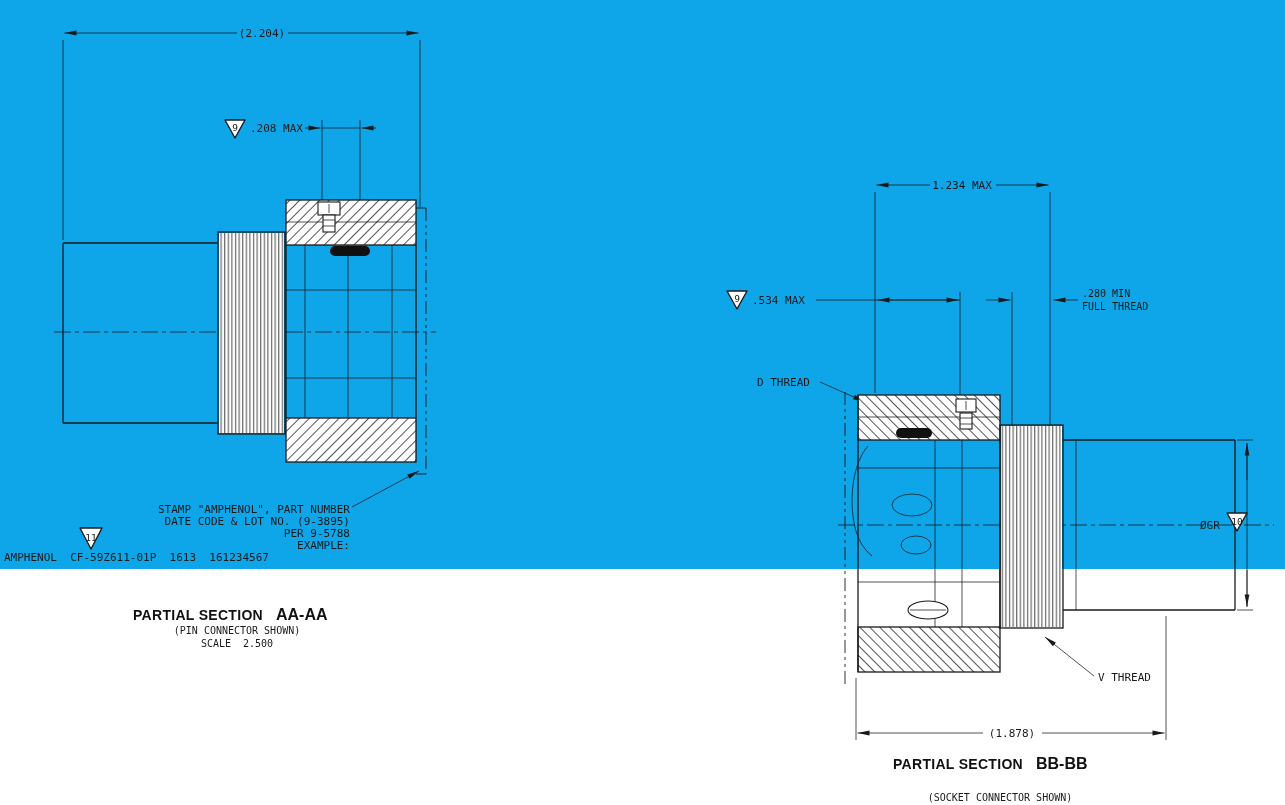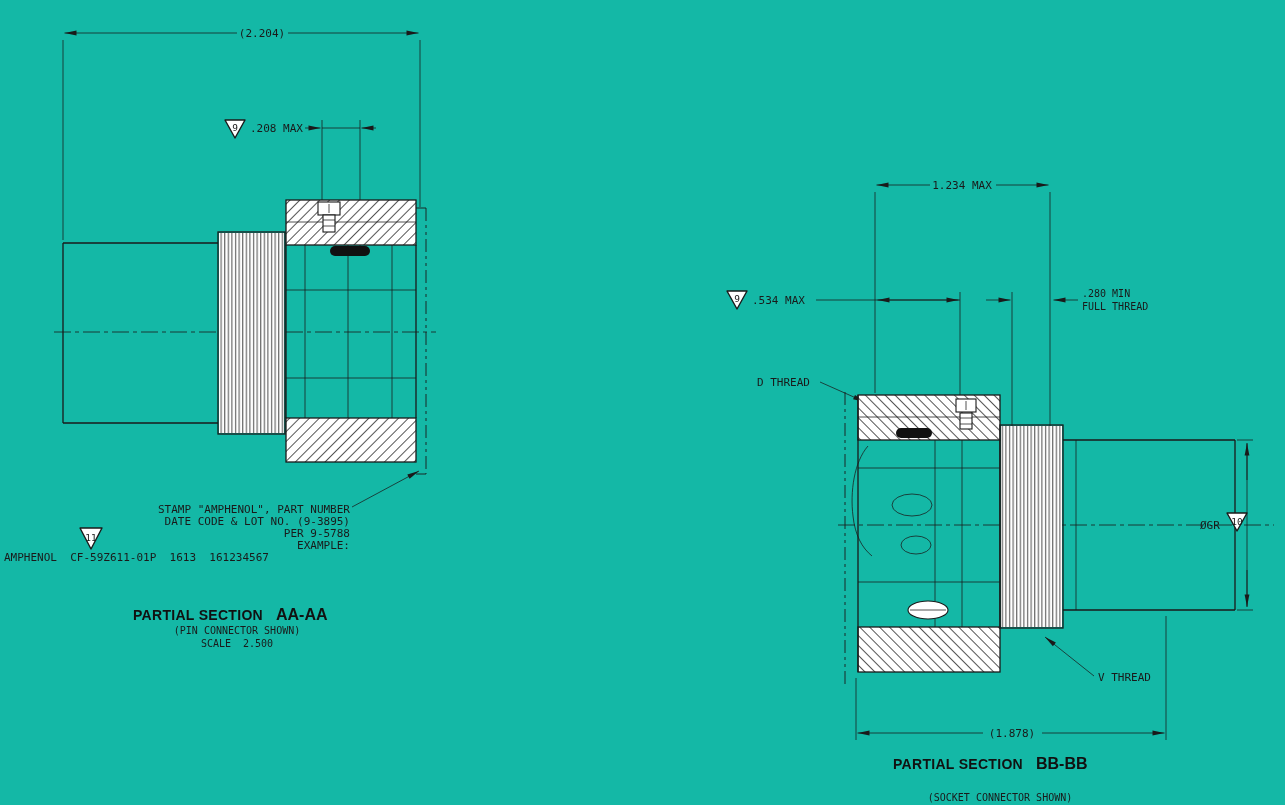--- a/index.html
+++ b/index.html
@@ -1,16 +1,16 @@
 <!DOCTYPE html>
 <html><head>
 <meta charset="utf-8">
 <style>
   html,body{margin:0;padding:0;background:#ffffff;width:1285px;height:805px;overflow:hidden;}
-  .sheet{position:relative;width:1285px;height:805px;background:#14b8a6;}
+  .sheet{position:relative;width:1285px;height:569px;background:#0ea5e9;}
   svg{display:block;}
   svg text{white-space:pre;}
   .t  {font:11px "DejaVu Sans Mono",monospace;fill:#1a1a1a;}
   .ts {font:10px "DejaVu Sans Mono",monospace;fill:#1a1a1a;}
   .fn {font:9.5px "DejaVu Sans Mono",monospace;fill:#1a1a1a;text-anchor:middle;}
   .tm {font:bold 14px "Liberation Sans",sans-serif;fill:#111;letter-spacing:.3px;}
   .ti {font:bold 16px "Liberation Sans",sans-serif;fill:#111;}
   .ol {stroke:#1a1a1a;stroke-width:1.3;fill:none;}
   .st {stroke:#1a1a1a;stroke-width:1.3;}
   .olt{stroke:#1a1a1a;stroke-width:1.1;}

